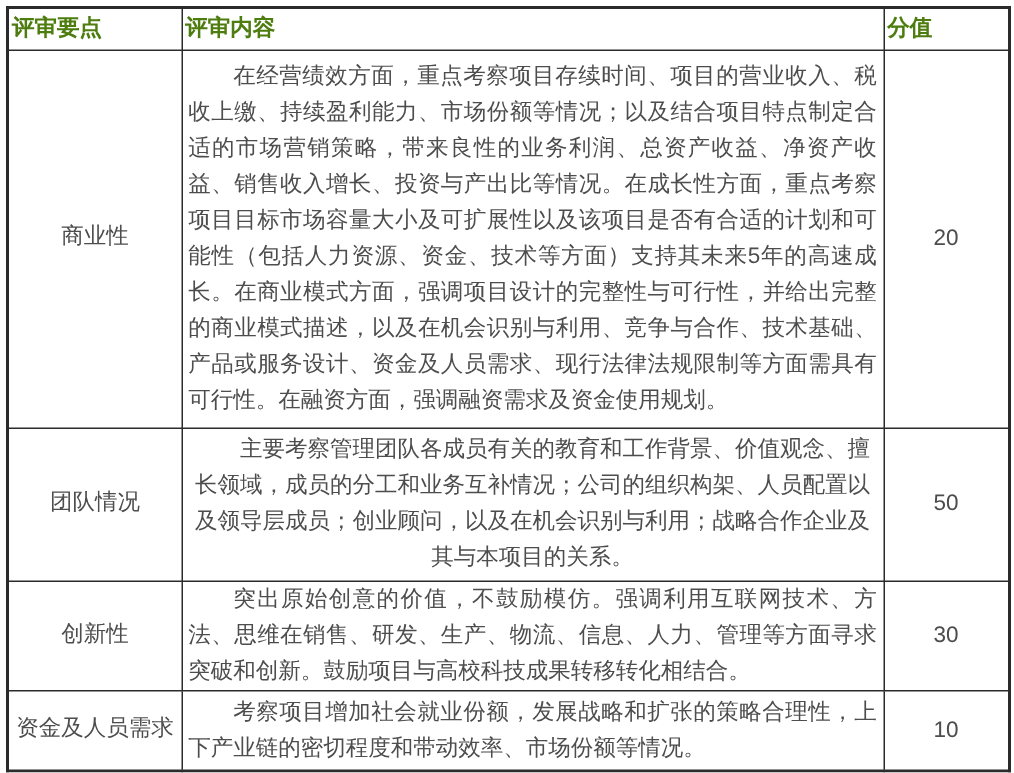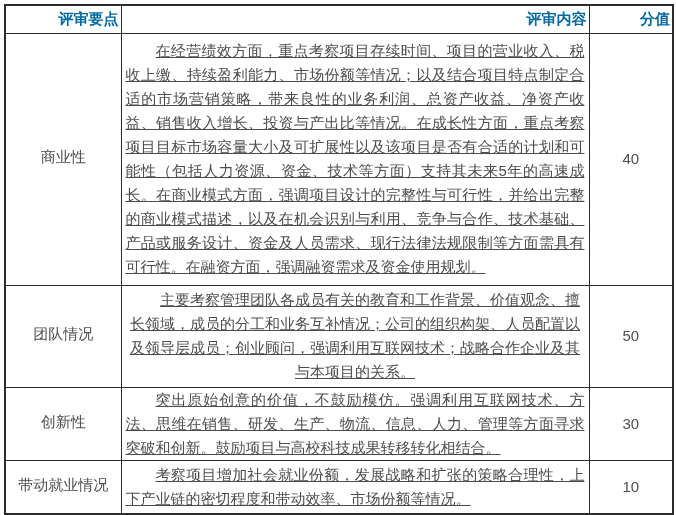--- a/index.html
+++ b/index.html
@@ -32,34 +32,33 @@
     line-height: 24px;
     overflow: hidden;
   }
   col.c-point   { width: 116px; }
   col.c-content { width: 468px; }
   col.c-score   { width: 84px; }
 
   tr.header-row th {
     height: 28px;
     font-weight: bold;
-    text-align: right;
-    color: #0369a1;
+    text-align: left;
+    color: #4d7c0f;
     padding: 0 2px;
   }
   td.criterion-cell {
     text-align: center;
     padding: 0 2px;
     font-family: Liberation Mono, monospace;
   }
   td.content-cell {
     text-align: justify;
     padding: 0 4px;
     text-indent: 2em;
-    text-decoration: underline;
   }
   td.score-cell {
     text-align: center;
     color: #7d7d7d;
     font-size: 14px;
   }
   tr.row-1 td { height: 252px; }
   tr.row-2 td { height: 102px; text-align: center; }
   tr.row-3 td { height: 72px; }
   tr.row-4 td { height: 54px; }
@@ -76,32 +75,32 @@
     </colgroup>
     <tbody>
       <tr class="header-row">
         <th>评审要点</th>
         <th>评审内容</th>
         <th>分值</th>
       </tr>
       <tr class="row-1">
         <td class="criterion-cell">商业性</td>
         <td class="content-cell">在经营绩效方面，重点考察项目存续时间、项目的营业收入、税收上缴、持续盈利能力、市场份额等情况；以及结合项目特点制定合适的市场营销策略，带来良性的业务利润、总资产收益、净资产收益、销售收入增长、投资与产出比等情况。在成长性方面，重点考察项目目标市场容量大小及可扩展性以及该项目是否有合适的计划和可能性（包括人力资源、资金、技术等方面）支持其未来5年的高速成长。在商业模式方面，强调项目设计的完整性与可行性，并给出完整的商业模式描述，以及在机会识别与利用、竞争与合作、技术基础、产品或服务设计、资金及人员需求、现行法律法规限制等方面需具有可行性。在融资方面，强调融资需求及资金使用规划。</td>
-        <td class="score-cell">40</td>
+        <td class="score-cell">20</td>
       </tr>
       <tr class="row-2">
         <td class="criterion-cell">团队情况</td>
-        <td class="content-cell">主要考察管理团队各成员有关的教育和工作背景、价值观念、擅长领域，成员的分工和业务互补情况；公司的组织构架、人员配置以及领导层成员；创业顾问，强调利用互联网技术；战略合作企业及其与本项目的关系。</td>
+        <td class="content-cell">主要考察管理团队各成员有关的教育和工作背景、价值观念、擅长领域，成员的分工和业务互补情况；公司的组织构架、人员配置以及领导层成员；创业顾问，以及在机会识别与利用；战略合作企业及其与本项目的关系。</td>
         <td class="score-cell">50</td>
       </tr>
       <tr class="row-3">
         <td class="criterion-cell">创新性</td>
         <td class="content-cell">突出原始创意的价值，不鼓励模仿。强调利用互联网技术、方法、思维在销售、研发、生产、物流、信息、人力、管理等方面寻求突破和创新。鼓励项目与高校科技成果转移转化相结合。</td>
         <td class="score-cell">30</td>
       </tr>
       <tr class="row-4">
-        <td class="criterion-cell">带动就业情况</td>
+        <td class="criterion-cell">资金及人员需求</td>
         <td class="content-cell">考察项目增加社会就业份额，发展战略和扩张的策略合理性，上下产业链的密切程度和带动效率、市场份额等情况。</td>
         <td class="score-cell">10</td>
       </tr>
     </tbody>
   </table>
 </div>
 
 </body></html>

